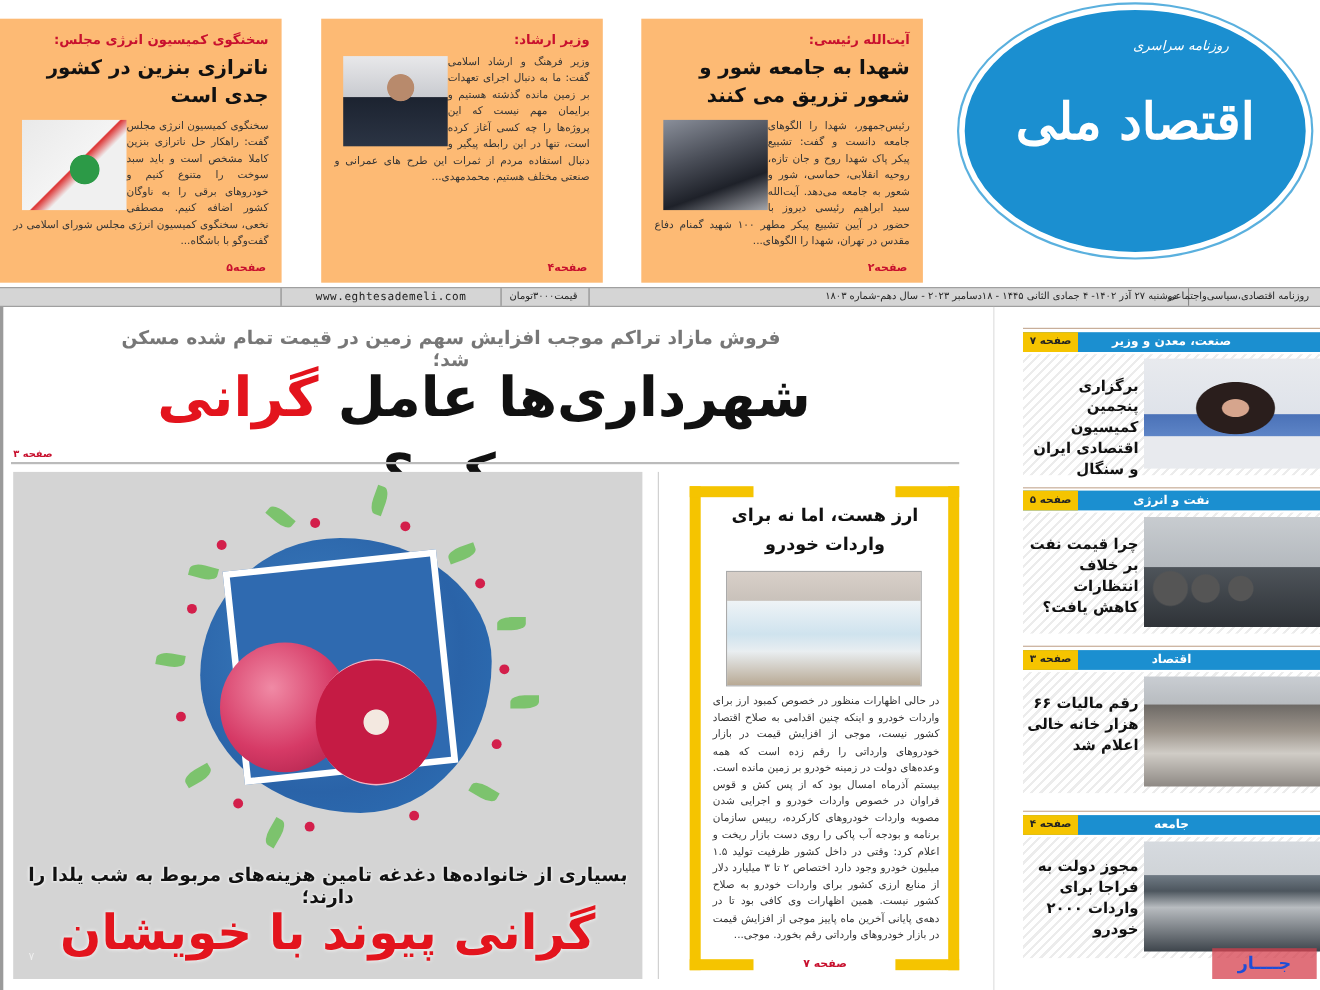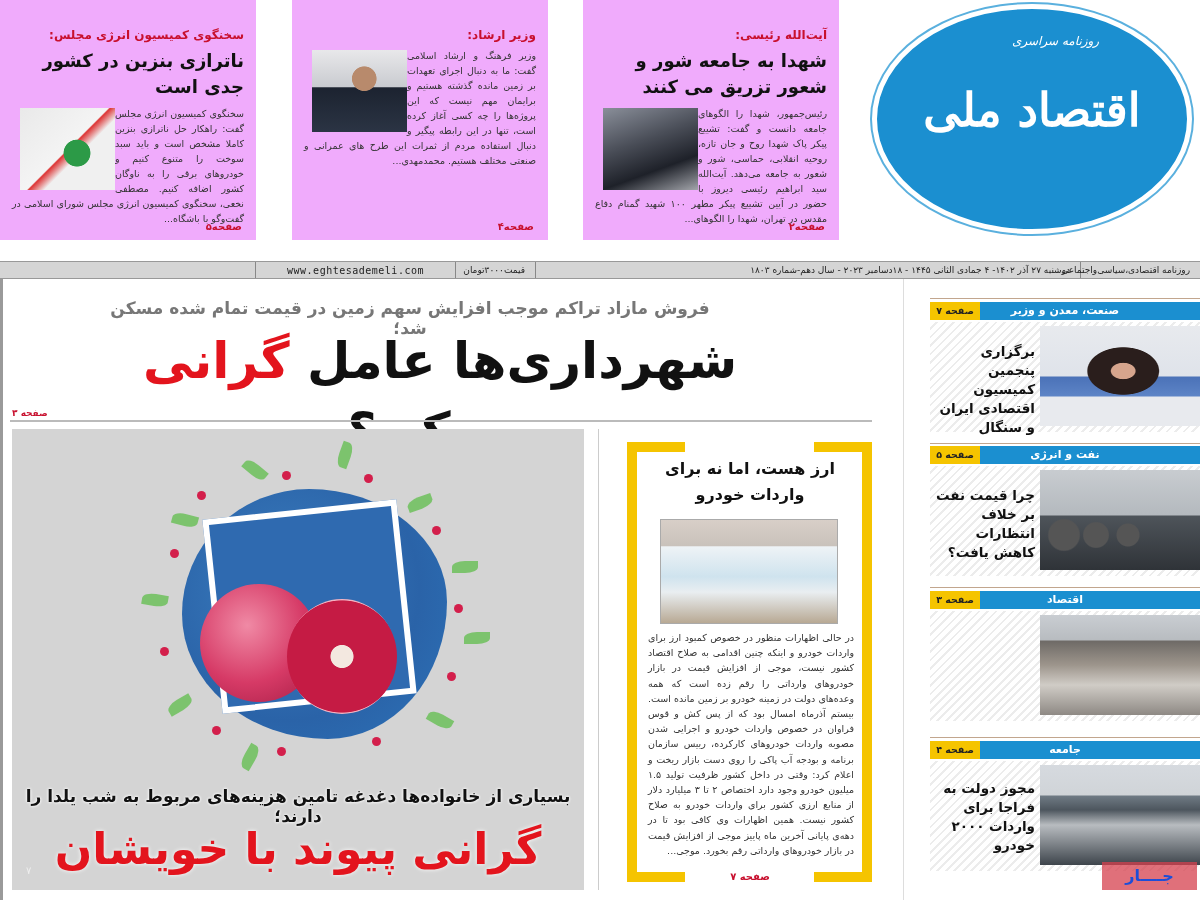--- a/index.html
+++ b/index.html
@@ -1,38 +1,38 @@
 <!DOCTYPE html>
 <html><head>
 <meta charset="utf-8">
 <style>
   * { box-sizing: border-box; margin: 0; padding: 0; }
   html, body { width: 1200px; height: 900px; overflow: hidden; background: #ffffff; }
   body { font-family: "DejaVu Sans", sans-serif; position: relative; direction: rtl; color: #222; }
 
   
-  .teaser { position: absolute; top: 0; height: 240px; width: 256px; background: #f0abfc; padding: 28px 12px 8px 12px; }
+  .teaser { position: absolute; top: 17px; height: 240px; width: 256px; background: #fdba74; padding: 12px 12px 8px 12px; }
   .teaser .kicker { color: #c8102e; font-size: 12px; font-weight: bold; text-align: right; }
   .teaser .headline { font-size: 18px; font-weight: bold; color: #111; line-height: 26px; margin-top: 6px; text-align: right; }
   .teaser .body { font-size: 9.5px; line-height: 15px; color: #333; text-align: justify; margin-top: 6px; }
   .teaser .photo { float: left; width: 95px; height: 82px; margin: 2px 0 4px 8px; position: relative; overflow: hidden; }
   .teaser .page-ref { color: #c8102e; font-size: 10px; font-weight: bold; position: absolute; right: 14px; bottom: 8px; }
 
   .t1 { left: 583px; }
   .t2 { left: 292px; }
   .t3 { left: 0px; }
 
   .photo-raisi { background: linear-gradient(160deg, #8a8f9a 0%, #4a4e58 40%, #1e2129 70%, #a3a5ab 100%); }
   .photo-minister { background: radial-gradient(circle at 55% 35%, #b88a6c 0 16%, transparent 17%), linear-gradient(180deg, #e8e8ea 0%, #c9cbd0 45%, #1c2330 46%, #2b3444 100%); }
   .photo-fuel { background: radial-gradient(circle at 60% 55%, #2c9a47 0 18%, transparent 19%), linear-gradient(135deg, #e9e9e9 0%, #f4f4f4 50%, #d33 51%, #f0f0f0 60%); }
 
   
   .logo { position: absolute; left: 872px; top: 4px; width: 320px; height: 230px; }
   .logo .ellipse { position: absolute; inset: 0; border-radius: 50%; background: #1b8fd0; border: 5px solid #fff; box-shadow: 0 0 0 2px #5ab0de; }
-  .logo .tagline { position: absolute; top: 30px; left: 140px; color: #fff; font-family: "DejaVu Serif", serif; font-size: 12px; font-style: italic; }
+  .logo .tagline { position: absolute; top: 30px; left: 158px; color: #fff; font-family: "DejaVu Serif", serif; font-size: 12px; font-style: italic; }
   .logo .name { position: absolute; top: 70px; left: 0; width: 100%; text-align: center; color: #fff; font-family: "DejaVu Serif", serif; font-size: 46px; font-weight: bold; line-height: 72px; }
 
   
   .strip { position: absolute; top: 261px; left: 0; width: 1200px; height: 18px; background: #d5d5d5; border-top: 1px solid #999; border-bottom: 1px solid #999; display: flex; align-items: center; font-size: 9px; color: #222; }
   .strip .cell { padding: 0 10px; height: 100%; display: flex; align-items: center; border-left: 1px solid #888; white-space: nowrap; }
   .strip .site { font-family: "DejaVu Sans Mono", monospace; font-size: 10px; letter-spacing: 0.5px; }
 
   
   .frame-left { position: absolute; left: 0; top: 279px; width: 3px; height: 621px; background: #9a9a9a; }
 
@@ -200,20 +200,21 @@
   <div class="bg"></div>
   <div class="thumb thumb-barrels"></div>
   <div class="title">چرا قیمت نفت بر خلاف انتظارات کاهش یافت؟</div>
 </div>
 
 <div class="side-topline" style="top:587px;"></div>
 <div class="side-item" style="top:591px;">
   <div class="bar"><span>اقتصاد</span><span class="pg">صفحه ۳</span></div>
   <div class="bg"></div>
   <div class="thumb thumb-city"></div>
+  <div class="title">رقم مالیات ۶۶ هزار خانه خالی اعلام شد</div>
 </div>
 
 <div class="side-topline" style="top:737px;"></div>
 <div class="side-item" style="top:741px;">
   <div class="bar"><span>جامعه</span><span class="pg">صفحه ۴</span></div>
   <div class="bg"></div>
   <div class="thumb thumb-cars"></div>
   <div class="title" style="top:38px;">مجوز دولت به فراجا برای واردات ۲۰۰۰ خودرو</div>
 </div>
 

